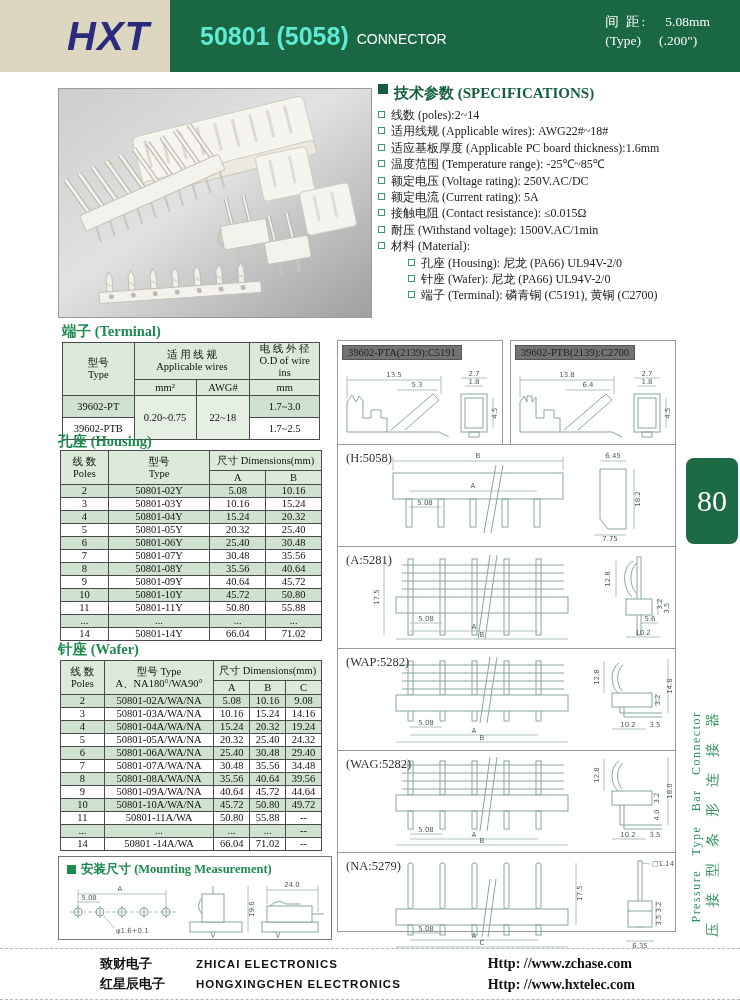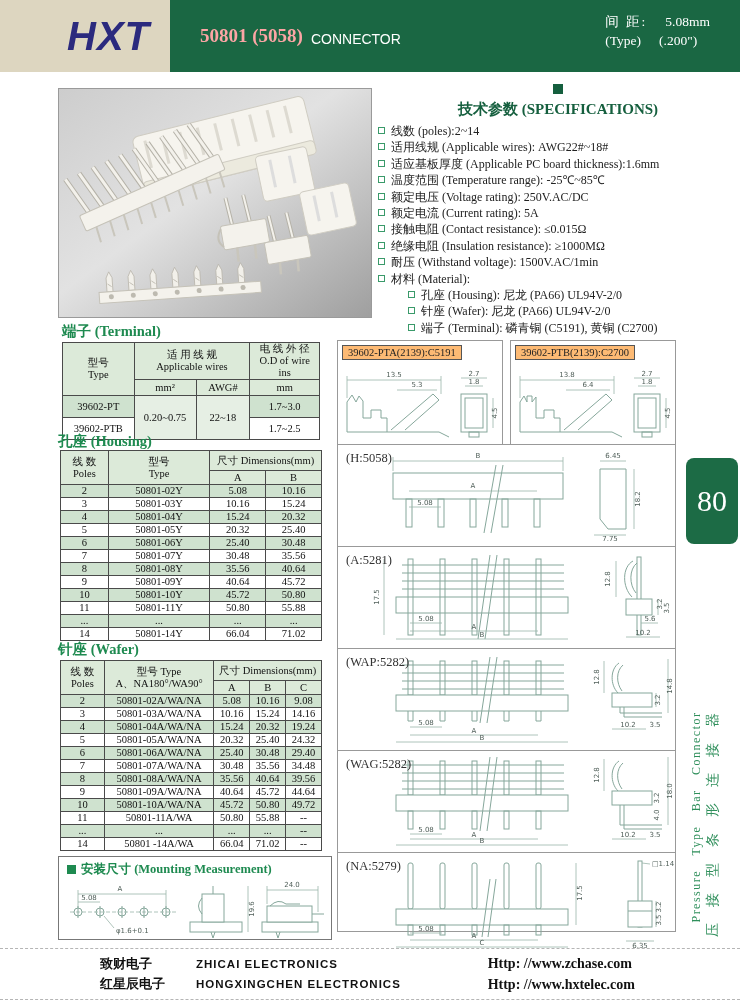--- a/index.html
+++ b/index.html
@@ -7,33 +7,33 @@
   .page { position:relative; width:740px; height:1004px; background:#ffffff;
           font-family:"Liberation Serif", serif; color:#1a1a1a; overflow:hidden; }
 
   
   .header { position:absolute; left:0; top:0; width:740px; height:72px; background:#1a6743; }
   .logo-block { position:absolute; left:0; top:0; width:170px; height:72px; background:#ddd6c0;
                 display:flex; align-items:center; justify-content:flex-end; padding-right:20px; }
   .logo { font-family:"Liberation Sans", sans-serif; font-style:italic; font-weight:bold;
           font-size:40px; color:#2b2a7e; letter-spacing:1px; }
   .title-wrap { position:absolute; left:200px; top:0; height:72px; display:flex; align-items:center; gap:8px; }
-  .model { color:#fca5a5; font-family:Liberation Serif, serif; font-weight:bold; font-size:19px; }
+  .model { color:#5eead4; font-family:Liberation Sans, sans-serif; font-weight:bold; font-size:25px; }
   .model-suffix { color:#fff; font-family:"Liberation Sans", sans-serif; font-size:14px; margin-top:6px; }
   .pitch { position:absolute; right:30px; top:12px; color:#fff; font-size:13.5px; line-height:19px; }
   .pitch .p-row { display:flex; gap:18px; }
   .pitch .cn { letter-spacing:2px; }
 
   
   .photo { position:absolute; left:58px; top:88px; width:314px; height:230px; border:1px solid #9a9a9a; }
 
   
   .specs { position:absolute; left:378px; top:84px; width:360px; }
-  .spec-title { display:flex; align-items:center; gap:6px; color:#155f3e; font-weight:bold;
-                font-size:15px; margin-bottom:4px;flex-direction:column; }
+  .spec-title { display:flex; align-items:flex-start; gap:6px; color:#155f3e; font-weight:bold;
+                font-size:15px; margin-bottom:4px; }
   .sq-solid { width:10px; height:10px; background:#155f3e; display:inline-block; }
   .spec-item { display:flex; align-items:flex-start; gap:6px; font-size:12px; line-height:16.4px; color:#222; }
   .spec-item .sq { width:7px; height:7px; border:1px solid #3a9a6a; display:inline-block; margin-top:4px; flex:none; }
   .spec-item.indent { margin-left:30px; }
 
   
   .sec-title { position:absolute; color:#1e8a50; font-weight:bold; font-size:14.5px; }
 
   
   table.tbl { position:absolute; border-collapse:collapse; background:#fff; }
@@ -50,21 +50,21 @@
   .housing-tbl { left:60px; top:450px; width:262px; }
   .wafer-tbl   { left:60px; top:660px; width:262px; }
   .housing-tbl thead tr.hrow1 th, .wafer-tbl thead tr.hrow1 th { height:20px; }
   .housing-tbl thead tr.hrow2 th, .wafer-tbl thead tr.hrow2 th { height:14px; }
   .housing-tbl tbody td, .wafer-tbl tbody td { height:13px; line-height:12px; }
   .housing-tbl tbody tr:nth-child(odd) td, .wafer-tbl tbody tr:nth-child(odd) td { background:#cfe2cf; }
 
   
   .tbox { position:absolute; width:166px; height:108px; border:1px solid #999; background:#fff; }
   .tbox .dlabel { position:absolute; left:4px; top:4px; border:1px solid #555; padding:1px 5px;
-                  font-size:10.5px; color:#222; background:#fdba74; white-space:nowrap; }
+                  font-size:10.5px; color:#222; background:#737373; white-space:nowrap; }
   .panelwrap { position:absolute; left:337px; top:444px; width:339px; height:488px;
                border:1px solid #999; display:flex; flex-direction:column; background:#fff; }
   .panel { position:relative; flex:1 1 0; }
   .panel + .panel { border-top:1px solid #999; }
   .plabel { position:absolute; left:8px; top:6px; font-size:12.5px; color:#333; }
   svg text { font-family:"DejaVu Sans", sans-serif; font-size:7px; fill:#4f5e58; }
   .draw-line { stroke:#86a79b; fill:none; stroke-width:1; }
   .dim-line  { stroke:#9ab5aa; fill:none; stroke-width:0.8; }
 
   
@@ -216,24 +216,20 @@
           <span class="sq"></span>
           <span>额定电压 (Voltage rating): 250V.AC/DC</span>
         </div>
         <div class="spec-item">
           <span class="sq"></span>
           <span>额定电流 (Current rating): 5A</span>
         </div>
         <div class="spec-item">
           <span class="sq"></span>
           <span>接触电阻 (Contact resistance): ≤0.015Ω</span>
-        </div>
-        <div class="spec-item">
-          <span class="sq"></span>
-          <span>绝缘电阻 (Insulation resistance): ≥1000MΩ</span>
         </div>
         <div class="spec-item">
           <span class="sq"></span>
           <span>耐压 (Withstand voltage): 1500V.AC/1min</span>
         </div>
         <div class="spec-item">
           <span class="sq"></span>
           <span>材料 (Material):</span>
         </div>
         <div class="spec-item indent">

